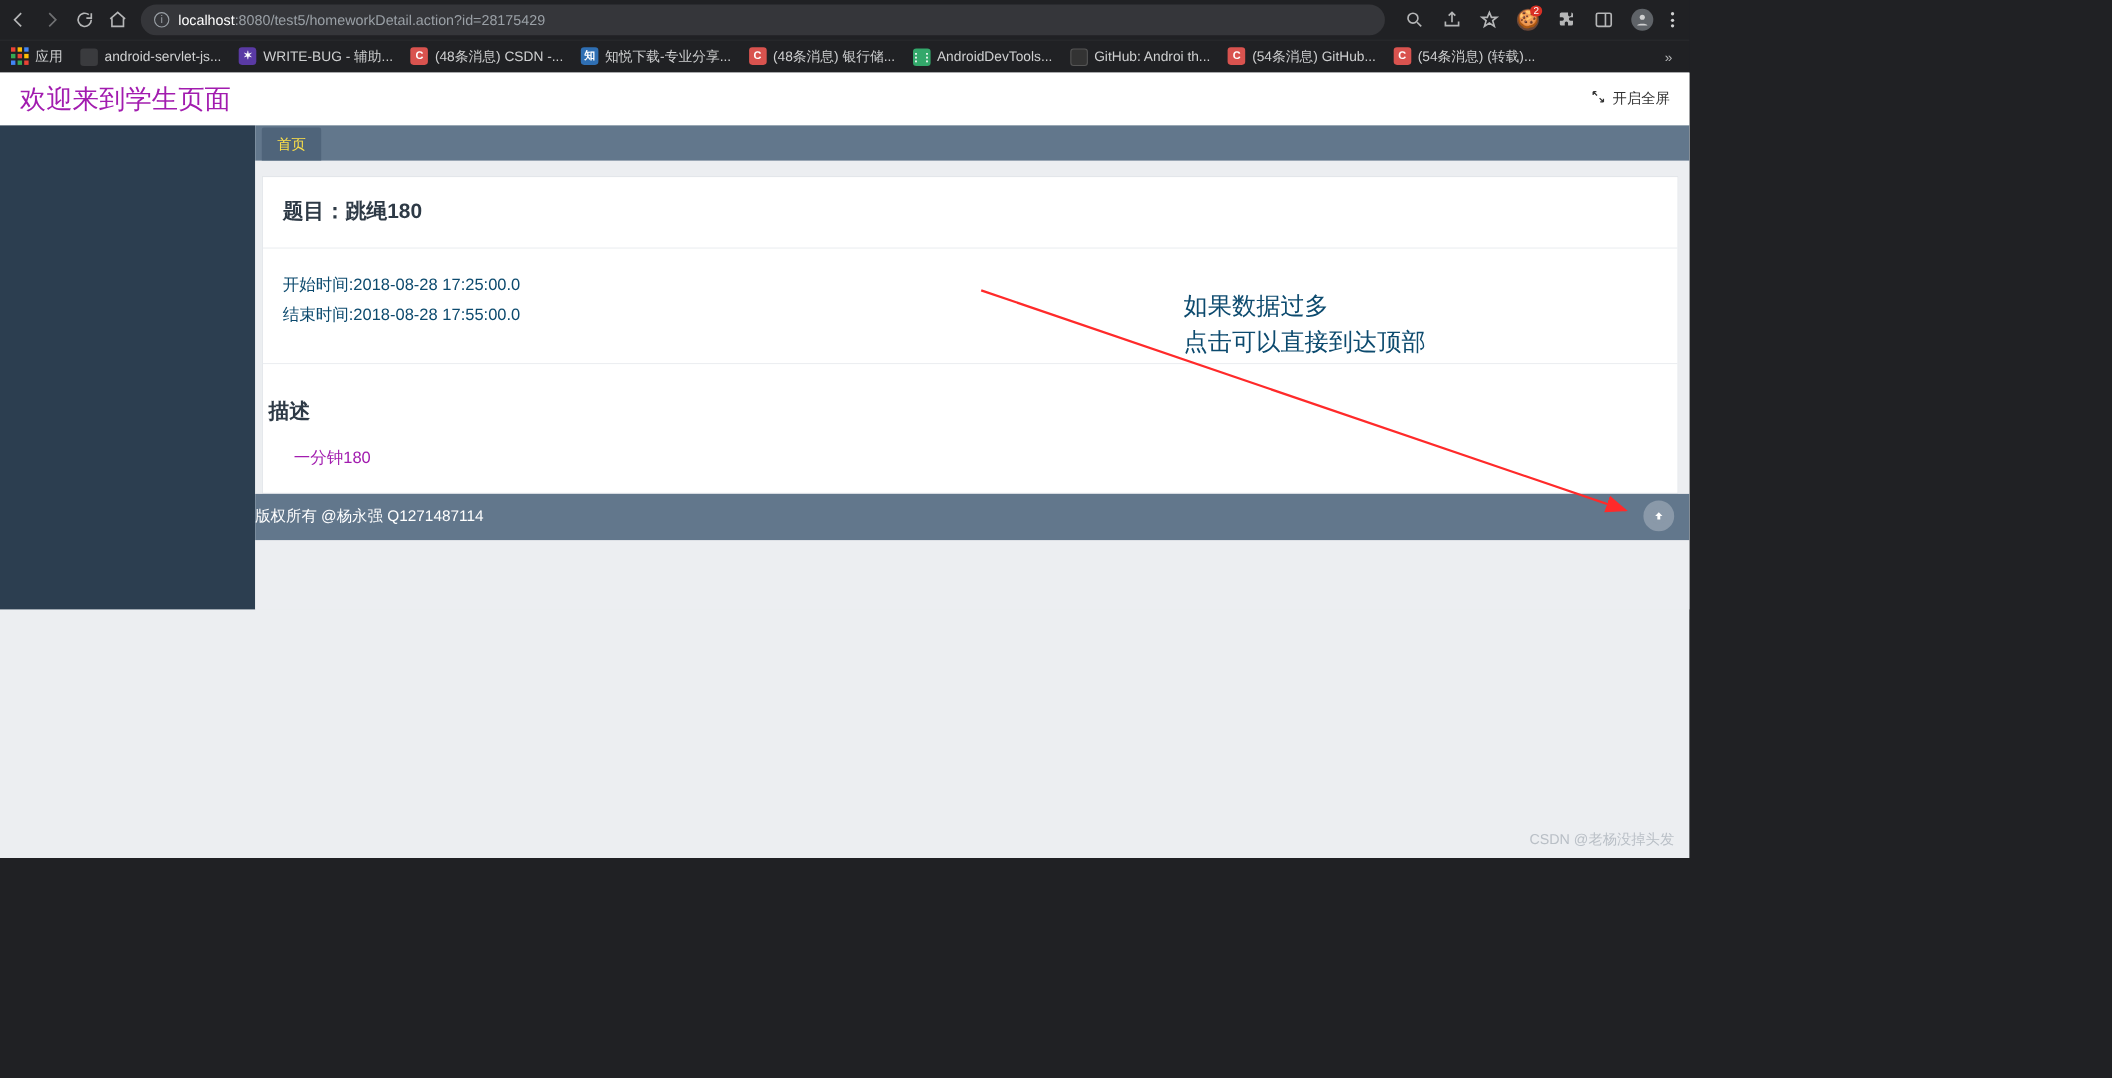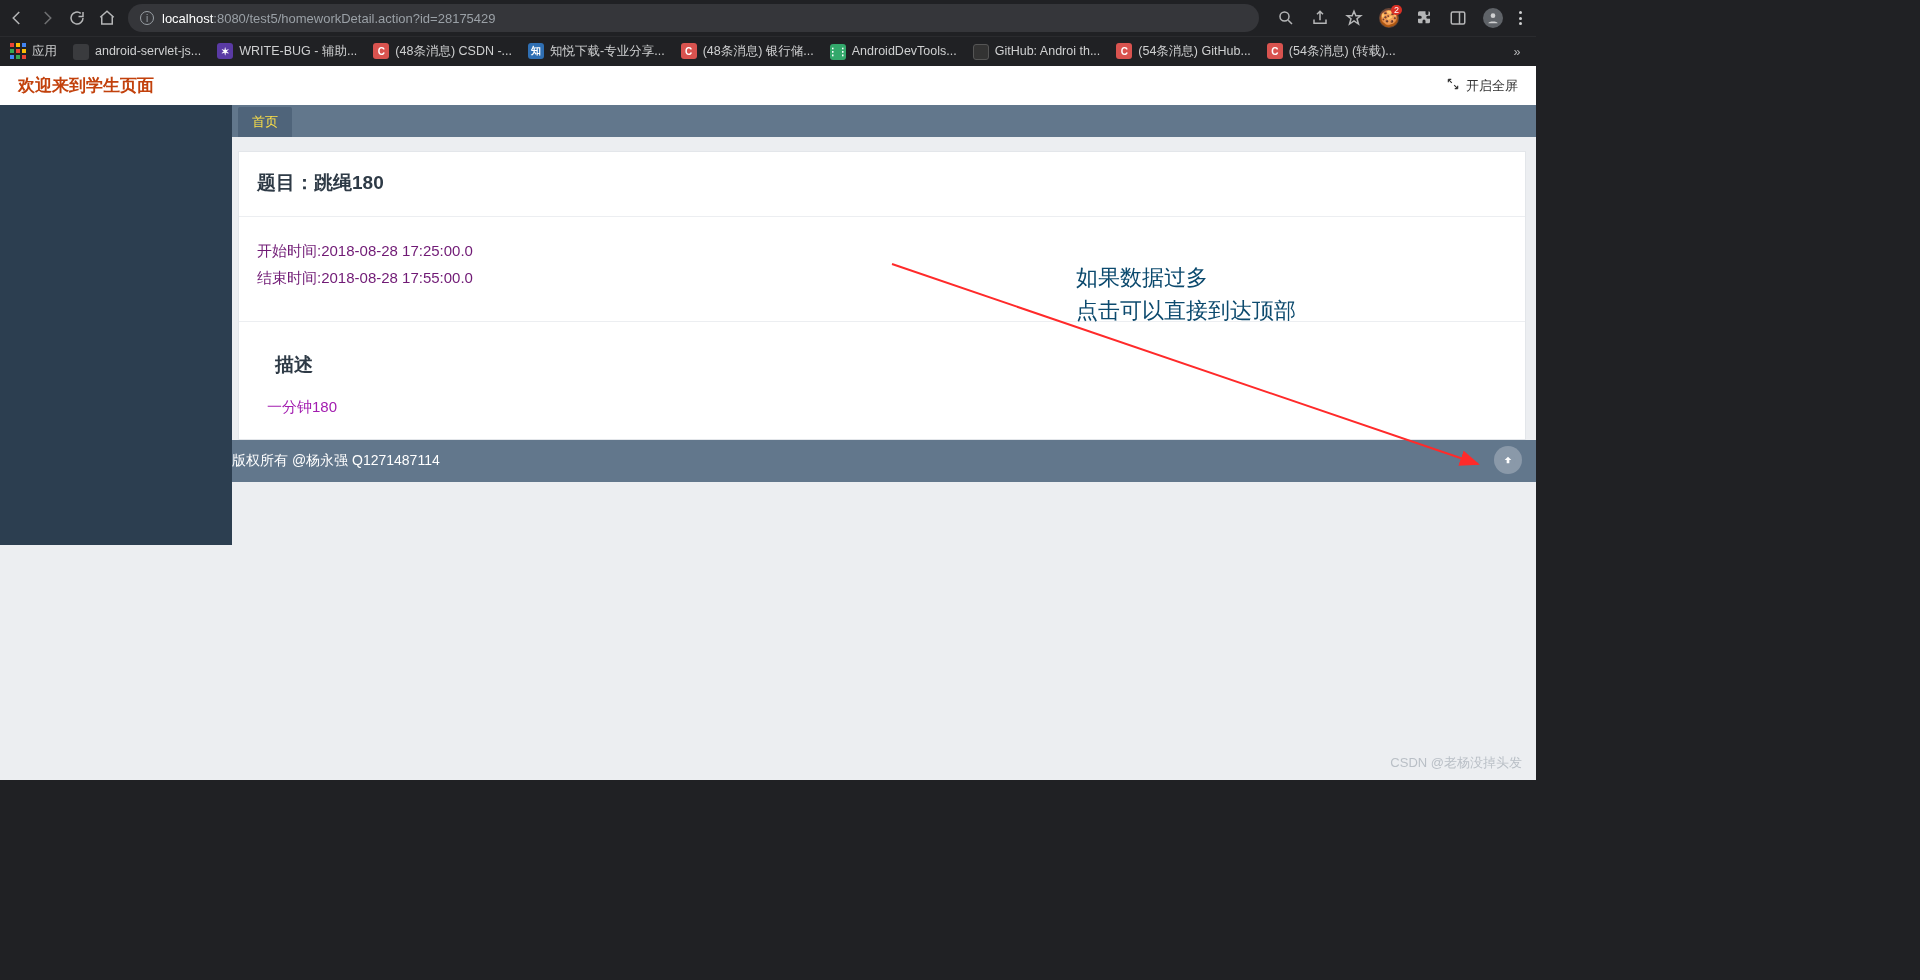--- a/index.html
+++ b/index.html
@@ -27,33 +27,33 @@
   .apps-grid span:nth-child(3){background:#4285f4}.apps-grid span:nth-child(4){background:#34a853}
   .apps-grid span:nth-child(5){background:#ea4335}.apps-grid span:nth-child(6){background:#fbbc05}
   .apps-grid span:nth-child(7){background:#4285f4}.apps-grid span:nth-child(8){background:#34a853}
   .apps-grid span:nth-child(9){background:#ea4335}
   .bm{display:flex;align-items:flex-start;gap:6px;white-space:nowrap}
   .fav{width:16px;height:16px;border-radius:3px;display:flex;align-items:center;justify-content:center;font-size:10px;color:#fff;font-weight:bold}
   .fav.doc{background:#3a3b3e}.fav.bug{background:#5a3aa4}.fav.c{background:#d9534f}.fav.zy{background:#2f6fb3}.fav.adt{background:#33a86b}.fav.gh{background:#333;border:1px solid #555}
   
   .page{position:absolute;top:66px;left:0;right:0;bottom:0;background:#eceef1;color:#222}
   .header{background:#fff;display:flex;align-items:center;justify-content:space-between;padding:8px 18px}
-  .header h1{font-size:17px;font-weight:bold;color:#c2410c}
+  .header h1{font-size:24px;font-weight:normal;color:#a21caf}
   .fullscreen{display:flex;align-items:flex-start;gap:6px;font-size:13px;color:#333}
   .fullscreen svg{width:14px;height:14px;stroke:#333;fill:none;stroke-width:2}
   .body{display:flex}
   .sidebar{width:232px;background:#2c3e50;min-height:440px}
   .main{flex:1;background:#eceef1}
   .tabbar{background:#62778c;height:32px;display:flex;align-items:flex-end;padding-left:6px}
   .tab{background:#4f647a;color:#fde047;font-size:13px;padding:6px 14px;border-top-left-radius:2px;border-top-right-radius:2px}
   .panel{background:#fff;margin:14px 10px 0 6px;border:1px solid #e3e6ea}
   .ptitle{font-size:19px;font-weight:bold;color:#2e3a46;padding:18px 18px 20px}
   .hr{height:1px;background:#eceef1}
-  .times{padding:20px 18px 30px;font-size:15px;color:#701a75;line-height:1.8}
-  .desc-h{font-size:19px;font-weight:bold;color:#2e3a46;padding:30px 36px 16px}
+  .times{padding:20px 18px 30px;font-size:15px;color:#0c4a6e;line-height:1.8}
+  .desc-h{font-size:19px;font-weight:bold;color:#2e3a46;padding:30px 5px 16px}
   .desc-t{padding:4px 28px 22px;font-size:15px;color:#a21caf}
   .footer{background:#62778c;color:#fff;text-align:left;font-size:14px;padding:12px 0;position:relative}
   .to-top{position:absolute;right:14px;top:6px;width:28px;height:28px;border-radius:50%;background:#8a99a9;display:flex;align-items:center;justify-content:center}
   .to-top svg{width:16px;height:16px;fill:#fff}
   
   .anno{position:absolute;color:#0c4a6e;font-size:22px;line-height:1.5;pointer-events:none}
   .arrow-svg{position:absolute;pointer-events:none}
   .watermark{position:absolute;right:14px;bottom:8px;color:#b9bfc6;font-size:13px}
 </style>
 </head>

